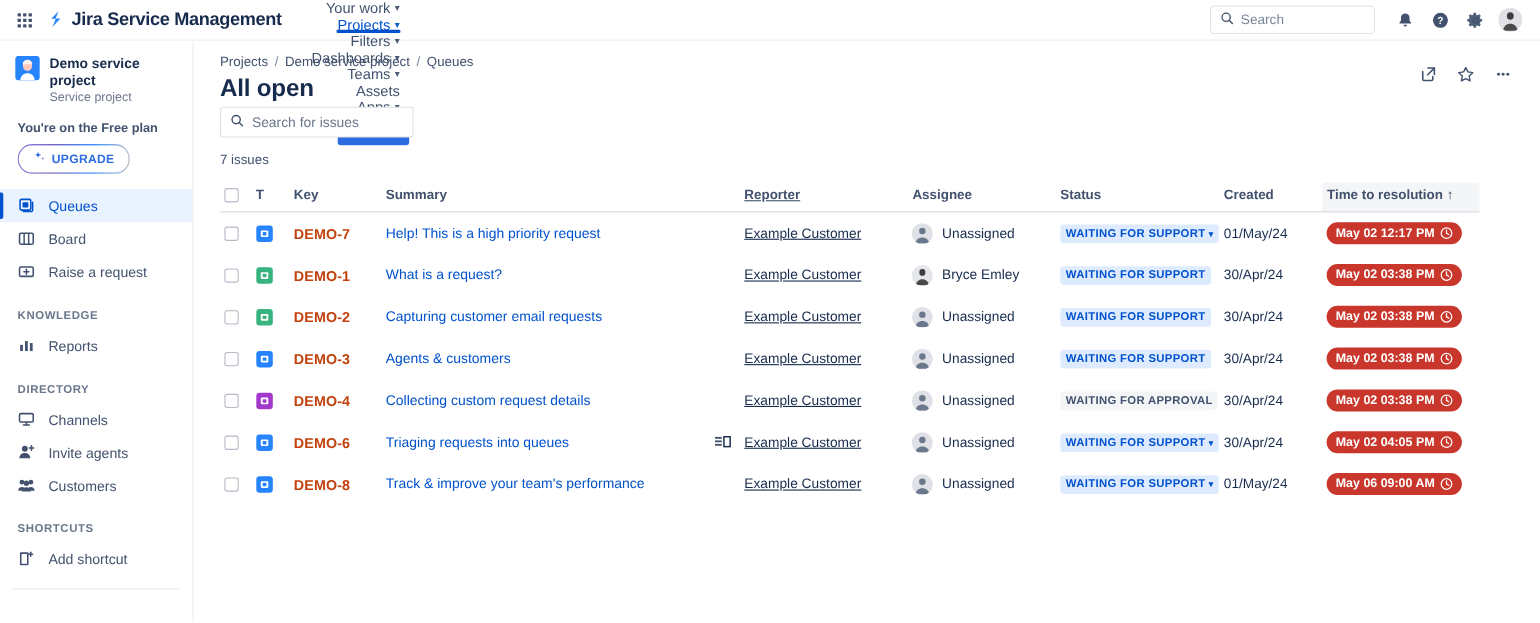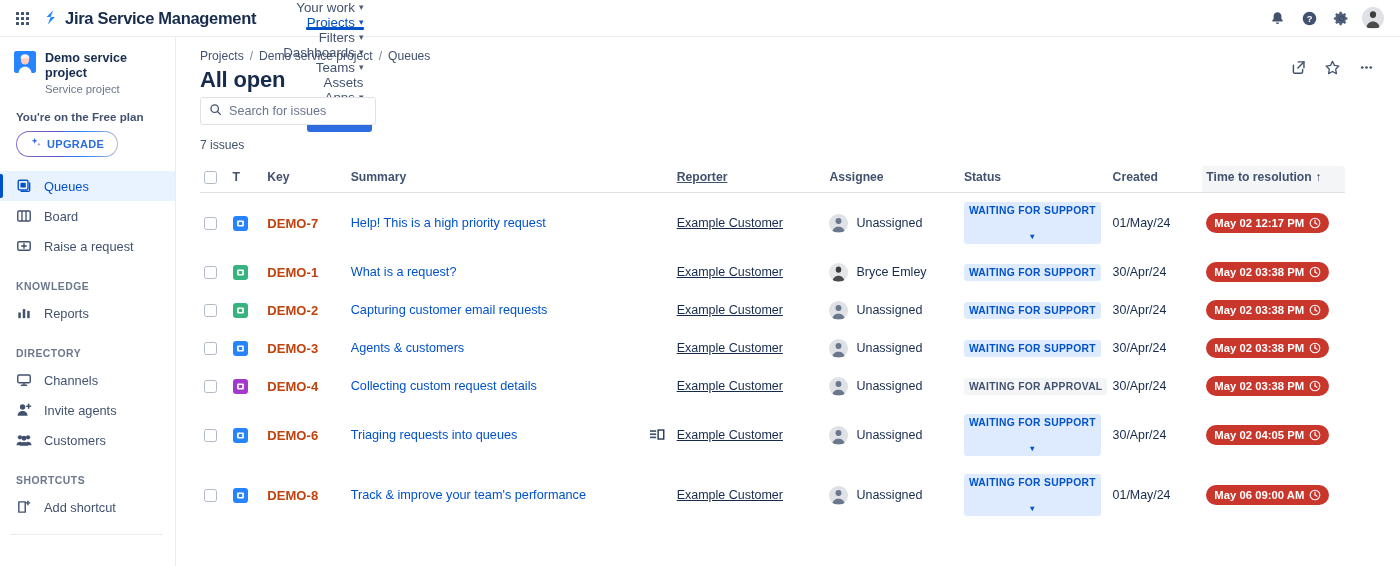--- a/index.html
+++ b/index.html
@@ -149,23 +149,23 @@
   .key-cell { font-size:13px; font-weight:600; color:#c2410c; letter-spacing:.1px; }
   .sum-link { color:#0052cc; font-size:12.7px; text-decoration:none; cursor:pointer; }
   .sum-wrap { display:flex; align-items:center; }
   .desc-ico { margin-left:auto; padding-right: 4px; display:flex; align-items:center; }
 
   .assignee { display:flex; align-items:center; gap:8px; }
   .av-circle { width:19px; height:19px; border-radius:50%; flex:none; overflow:hidden; position:relative; background:#e9ebee; }
   .assignee-name { font-size:12.5px; color:#172b4d; }
 
   .badge {
-    display:inline-flex; align-items:center; gap:16px;
+    display:inline-flex; align-items:center; gap:3px;
     font-size:10.3px; font-weight:700; letter-spacing:.3px;
-    padding: 3px 5px; border-radius:3px;flex-direction:column;
+    padding: 3px 5px; border-radius:3px;
   }
   .badge.blue { background:#deebff; color:#0052cc; }
   .badge.grey { background:#f4f5f7; color:#42526e; }
   .badge .bcaret { font-size:8px; }
 
   .created { font-size:12.4px; color:#172b4d; }
 
   .sla-pill {
     display:inline-flex; align-items:center; gap:5px;
     background:#c9372c; color:#fff; border-radius:11px;
@@ -221,20 +221,29 @@
       <span>Assets</span>
     </div>
     <div class="navitem">
       <span>Apps</span>
       <span class="caret">▾</span>
     </div>
     <button class="create-btn">Create</button>
   </div>
 
   <div class="nav-right">
+    <div class="navsearch">
+      <span>
+        <svg width="13" height="13" viewBox="0 0 16 16">
+          <circle cx="7" cy="7" r="4.6" fill="none" stroke="#42526e" stroke-width="1.5"></circle>
+          <line x1="10.4" y1="10.4" x2="14" y2="14" stroke="#42526e" stroke-width="1.5" stroke-linecap="round"></line>
+        </svg>
+      </span>
+      <span>Search</span>
+    </div>
 
     <div class="icon-btn">
       <svg width="17" height="17" viewBox="0 0 20 20">
         <path d="M10 2.6c-2.7 0-4.6 2-4.6 4.6v3.1L3.9 12.3c-.4.4-.1 1.1.5 1.1h11.2c.6 0 .9-.7.5-1.1l-1.5-2V7.2c0-2.6-1.9-4.6-4.6-4.6z" fill="#42526e"></path>
         <path d="M8.1 14.6a1.9 1.9 0 0 0 3.8 0z" fill="#42526e"></path>
       </svg>
     </div>
     <div class="icon-btn">
       <svg width="17" height="17" viewBox="0 0 20 20">
         <circle cx="10" cy="10" r="8" fill="#42526e"></circle>

